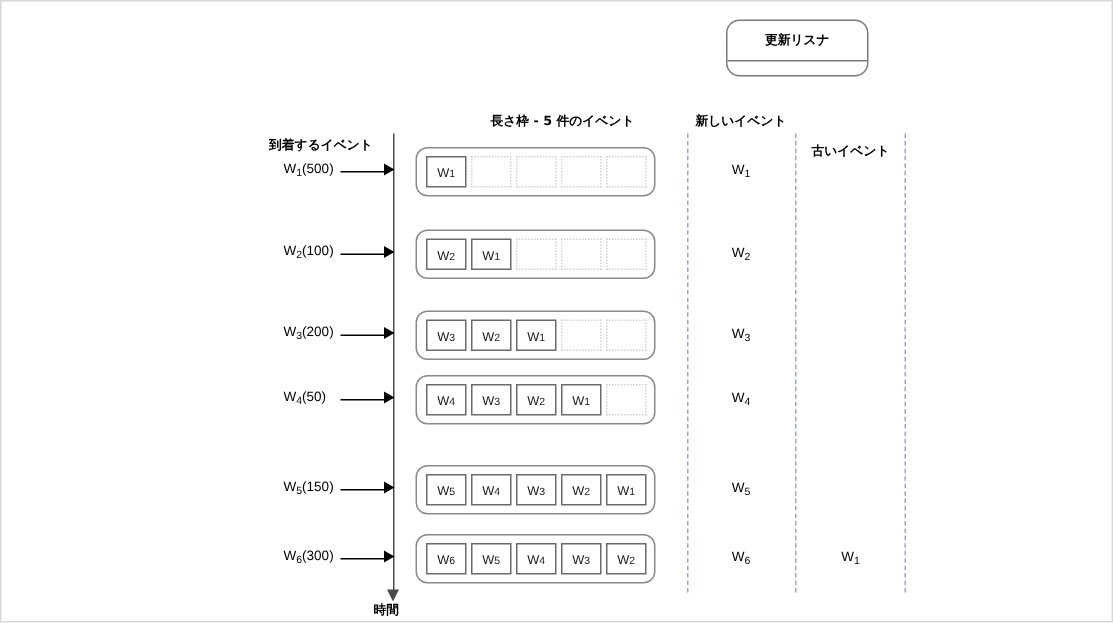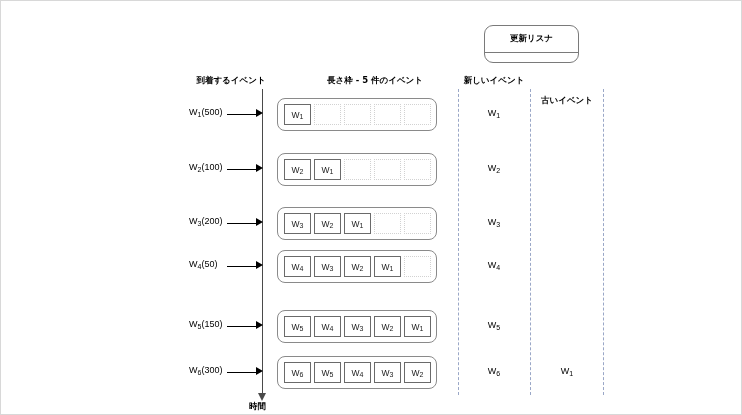--- a/index.html
+++ b/index.html
@@ -23,21 +23,21 @@
     font-size:8.5px;
     font-weight:bold;
     color:#000;
     white-space:nowrap;
     text-align:center;
   }
 
   
   #listener-box{
     position:absolute;
-    left:483px;top:24px;
+    left:483px;top:12px;
     width:95px;height:38px;
     border:1px solid #7a7a7a;
     border-radius:9px;
     background:#ffffff;
     box-sizing:border-box;
   }
   #listener-box .ltitle{
     position:absolute;
     left:0;top:7px;width:100%;
     text-align:center;
@@ -156,21 +156,21 @@
 </head>
 <body>
 
 <div id="canvas">
 
   <div id="listener-box">
     <div class="ltitle jp">更新リスナ</div>
     <div class="ldiv"></div>
   </div>
 
-  <div class="colhead jp" style="left:190px;width:80px;">到着するイベント</div>
+  <div class="colhead jp" style="left:173px;width:80px;margin-top:16px;">到着するイベント</div>
   <div class="colhead jp" style="left:312px;width:124px;">長さ枠 - 5 件のイベント</div>
   <div class="colhead jp" style="left:458px;width:70px;">新しいイベント</div>
   <div class="colhead jp" style="left:531px;width:70px;margin-top:20px;">古いイベント</div>
 
   <div id="timeline"></div>
   <div id="timeline-arrow"></div>
   <div id="timeline-caption" class="jp">時間</div>
 
   <div class="lane-sep" style="left:457px;"></div>
   <div class="lane-sep" style="left:529px;"></div>

